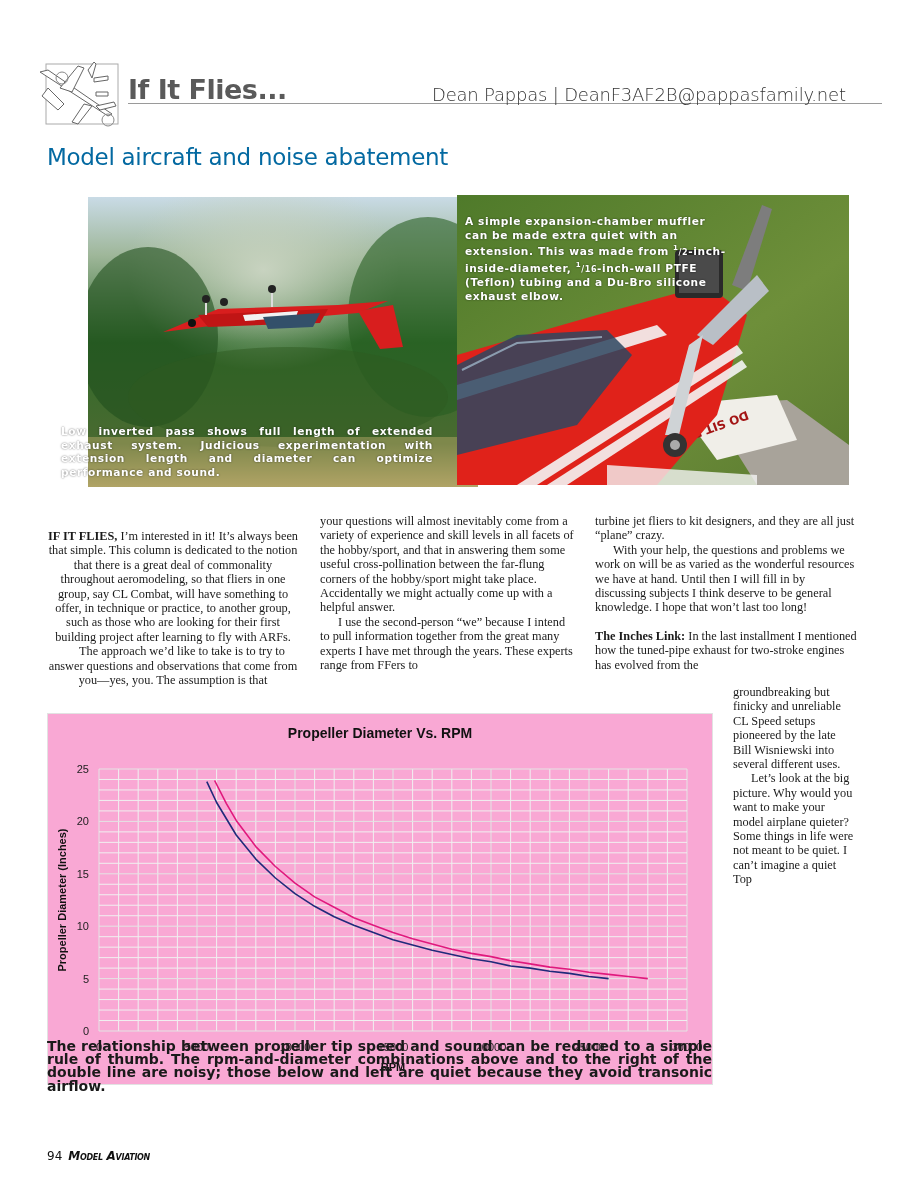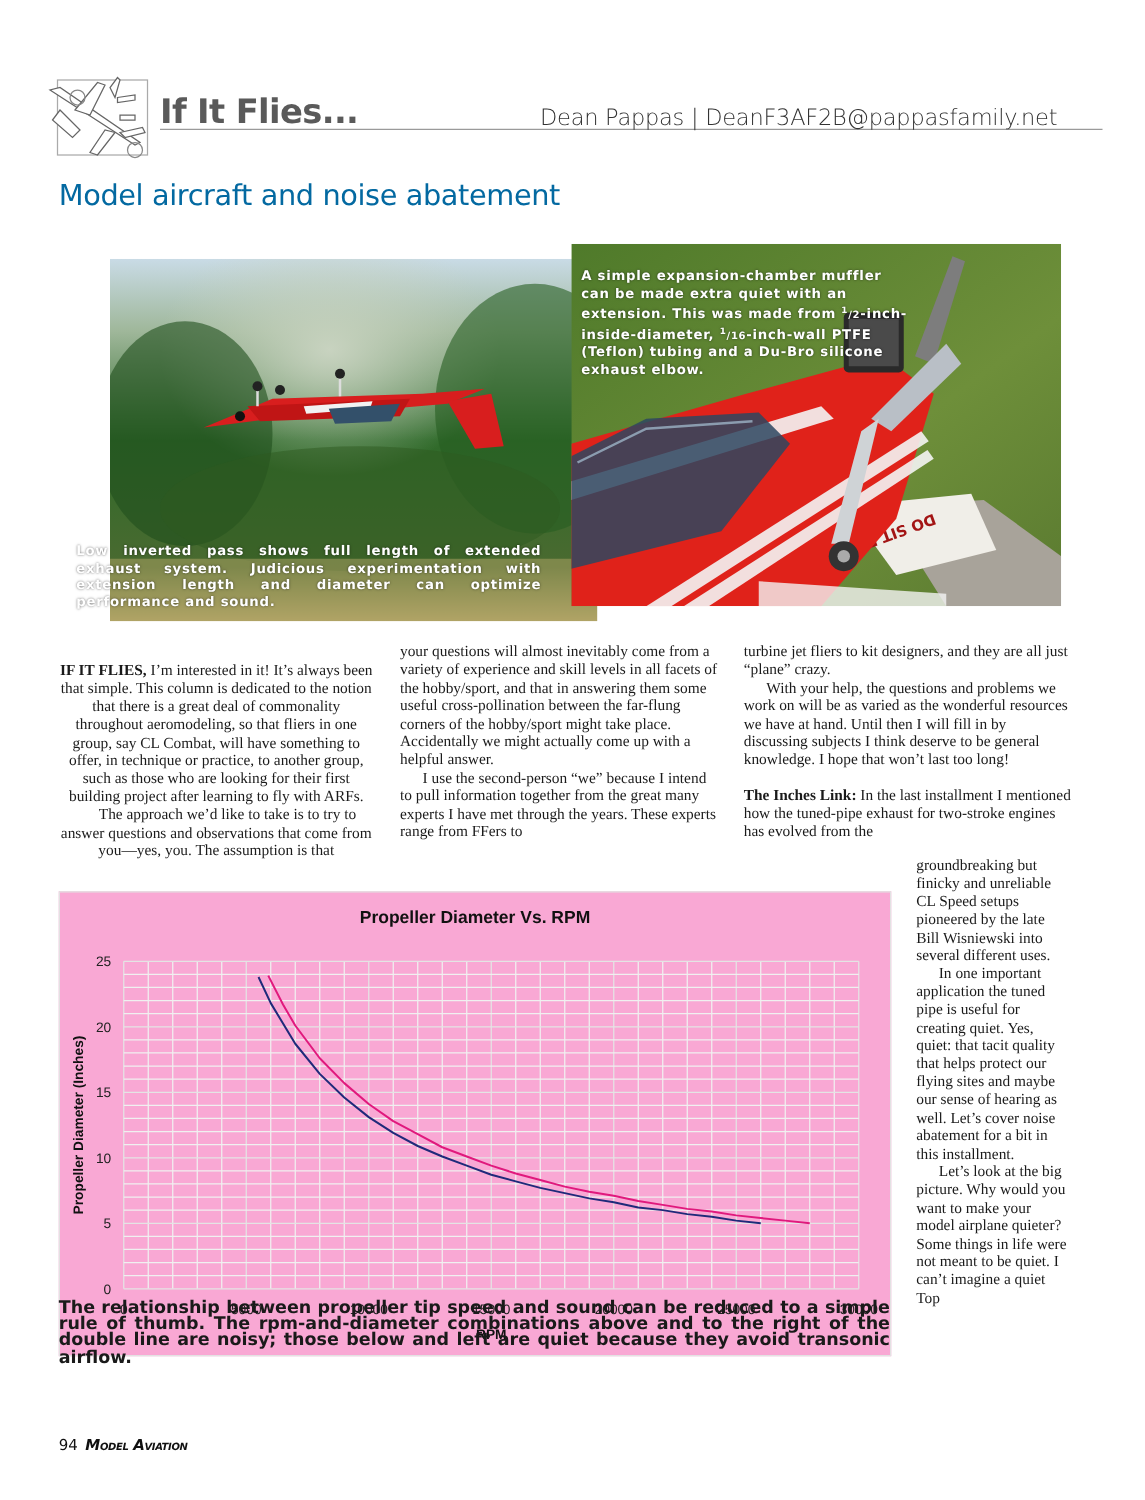--- a/index.html
+++ b/index.html
@@ -9,21 +9,21 @@
   
   #logo { left: 38px; top: 58px; width: 88px; height: 72px; }
   #column-title { left: 128px; top: 74px; font-family: "DejaVu Sans", sans-serif; font-weight: bold; font-size: 27px; color: #5a5a5a; letter-spacing: -0.5px; }
   #header-rule { left: 128px; top: 103px; width: 754px; height: 1px; background: #9a9a9a; }
   #byline { left: 432px; top: 84px; font-family: "DejaVu Sans", sans-serif; font-size: 18px; color: #333; font-weight: 300; letter-spacing: -0.2px; text-align: right; }
 
   #article-title { left: 47px; top: 144px; font-family: "DejaVu Sans", sans-serif; font-size: 23px; color: #0369a1; font-weight: normal; letter-spacing: -0.3px; }
 
   
   .photo { overflow: hidden; }
-  #photo-left { left: 48px; top: 207px; width: 390px; height: 298px; padding-left: 40px; }
+  #photo-left { left: 48px; top: 197px; width: 390px; height: 298px; padding-left: 40px; }
   #photo-right { left: 457px; top: 195px; width: 392px; height: 290px; }
   .caption-overlay { position: absolute; font-family: "DejaVu Sans", sans-serif; font-weight: bold; color: #fff; font-size: 10.6px; line-height: 13.5px; letter-spacing: 0.6px; text-shadow: 0 0 2px rgba(0,0,0,0.6); }
   #photo-left .caption-overlay { left: 13px; top: 228px; width: 372px; text-align: justify; }
   #photo-right .caption-overlay { left: 8px; top: 20px; width: 262px; }
 
   
   .col { font-size: 12.3px; line-height: 14.4px; color: #1a1a1a; }
   .col p { margin: 0; }
   .col p.indent { text-indent: 18px; }
   #col1 { left: 47px; top: 529px; width: 252px; text-align: center; }
@@ -158,21 +158,20 @@
 </div>
 
 <div class="abs col" id="col3">
   <p>turbine jet fliers to kit designers, and they are all just “plane” crazy.</p>
   <p class="indent">With your help, the questions and problems we work on will be as varied as the wonderful resources we have at hand. Until then I will fill in by discussing subjects I think deserve to be general knowledge. I hope that won’t last too long!</p>
   <p style="margin-top:14px;"><span class="lead">The Inches Link:</span><span> In the last installment I mentioned how the tuned-pipe exhaust for two-stroke engines has evolved from the</span></p>
 </div>
 
 <div class="abs col" id="col3-narrow">
   <p>groundbreaking but finicky and unreliable CL Speed setups pioneered by the late Bill Wisniewski into several different uses.</p>
-  <p class="indent">In one important application the tuned pipe is useful for creating quiet. Yes, quiet: that tacit quality that helps protect our flying sites and maybe our sense of hearing as well. Let’s cover noise abatement for a bit in this installment.</p>
   <p class="indent">Let’s look at the big picture. Why would you want to make your model airplane quieter? Some things in life were not meant to be quiet. I can’t imagine a quiet Top</p>
 </div>
 
 <div class="abs" id="chart-box">
   <svg id="chart-svg" width="664" height="370">
     <g id="grid-layer">
         <line x1="51" x2="51" y1="55" y2="317" stroke="#e4e4e4" stroke-width="1"></line>
         <line x1="70.6" x2="70.6" y1="55" y2="317" stroke="#f0f0f0" stroke-width="1"></line>
         <line x1="90.2" x2="90.2" y1="55" y2="317" stroke="#f0f0f0" stroke-width="1"></line>
         <line x1="109.80000000000001" x2="109.80000000000001" y1="55" y2="317" stroke="#f0f0f0" stroke-width="1"></line>

